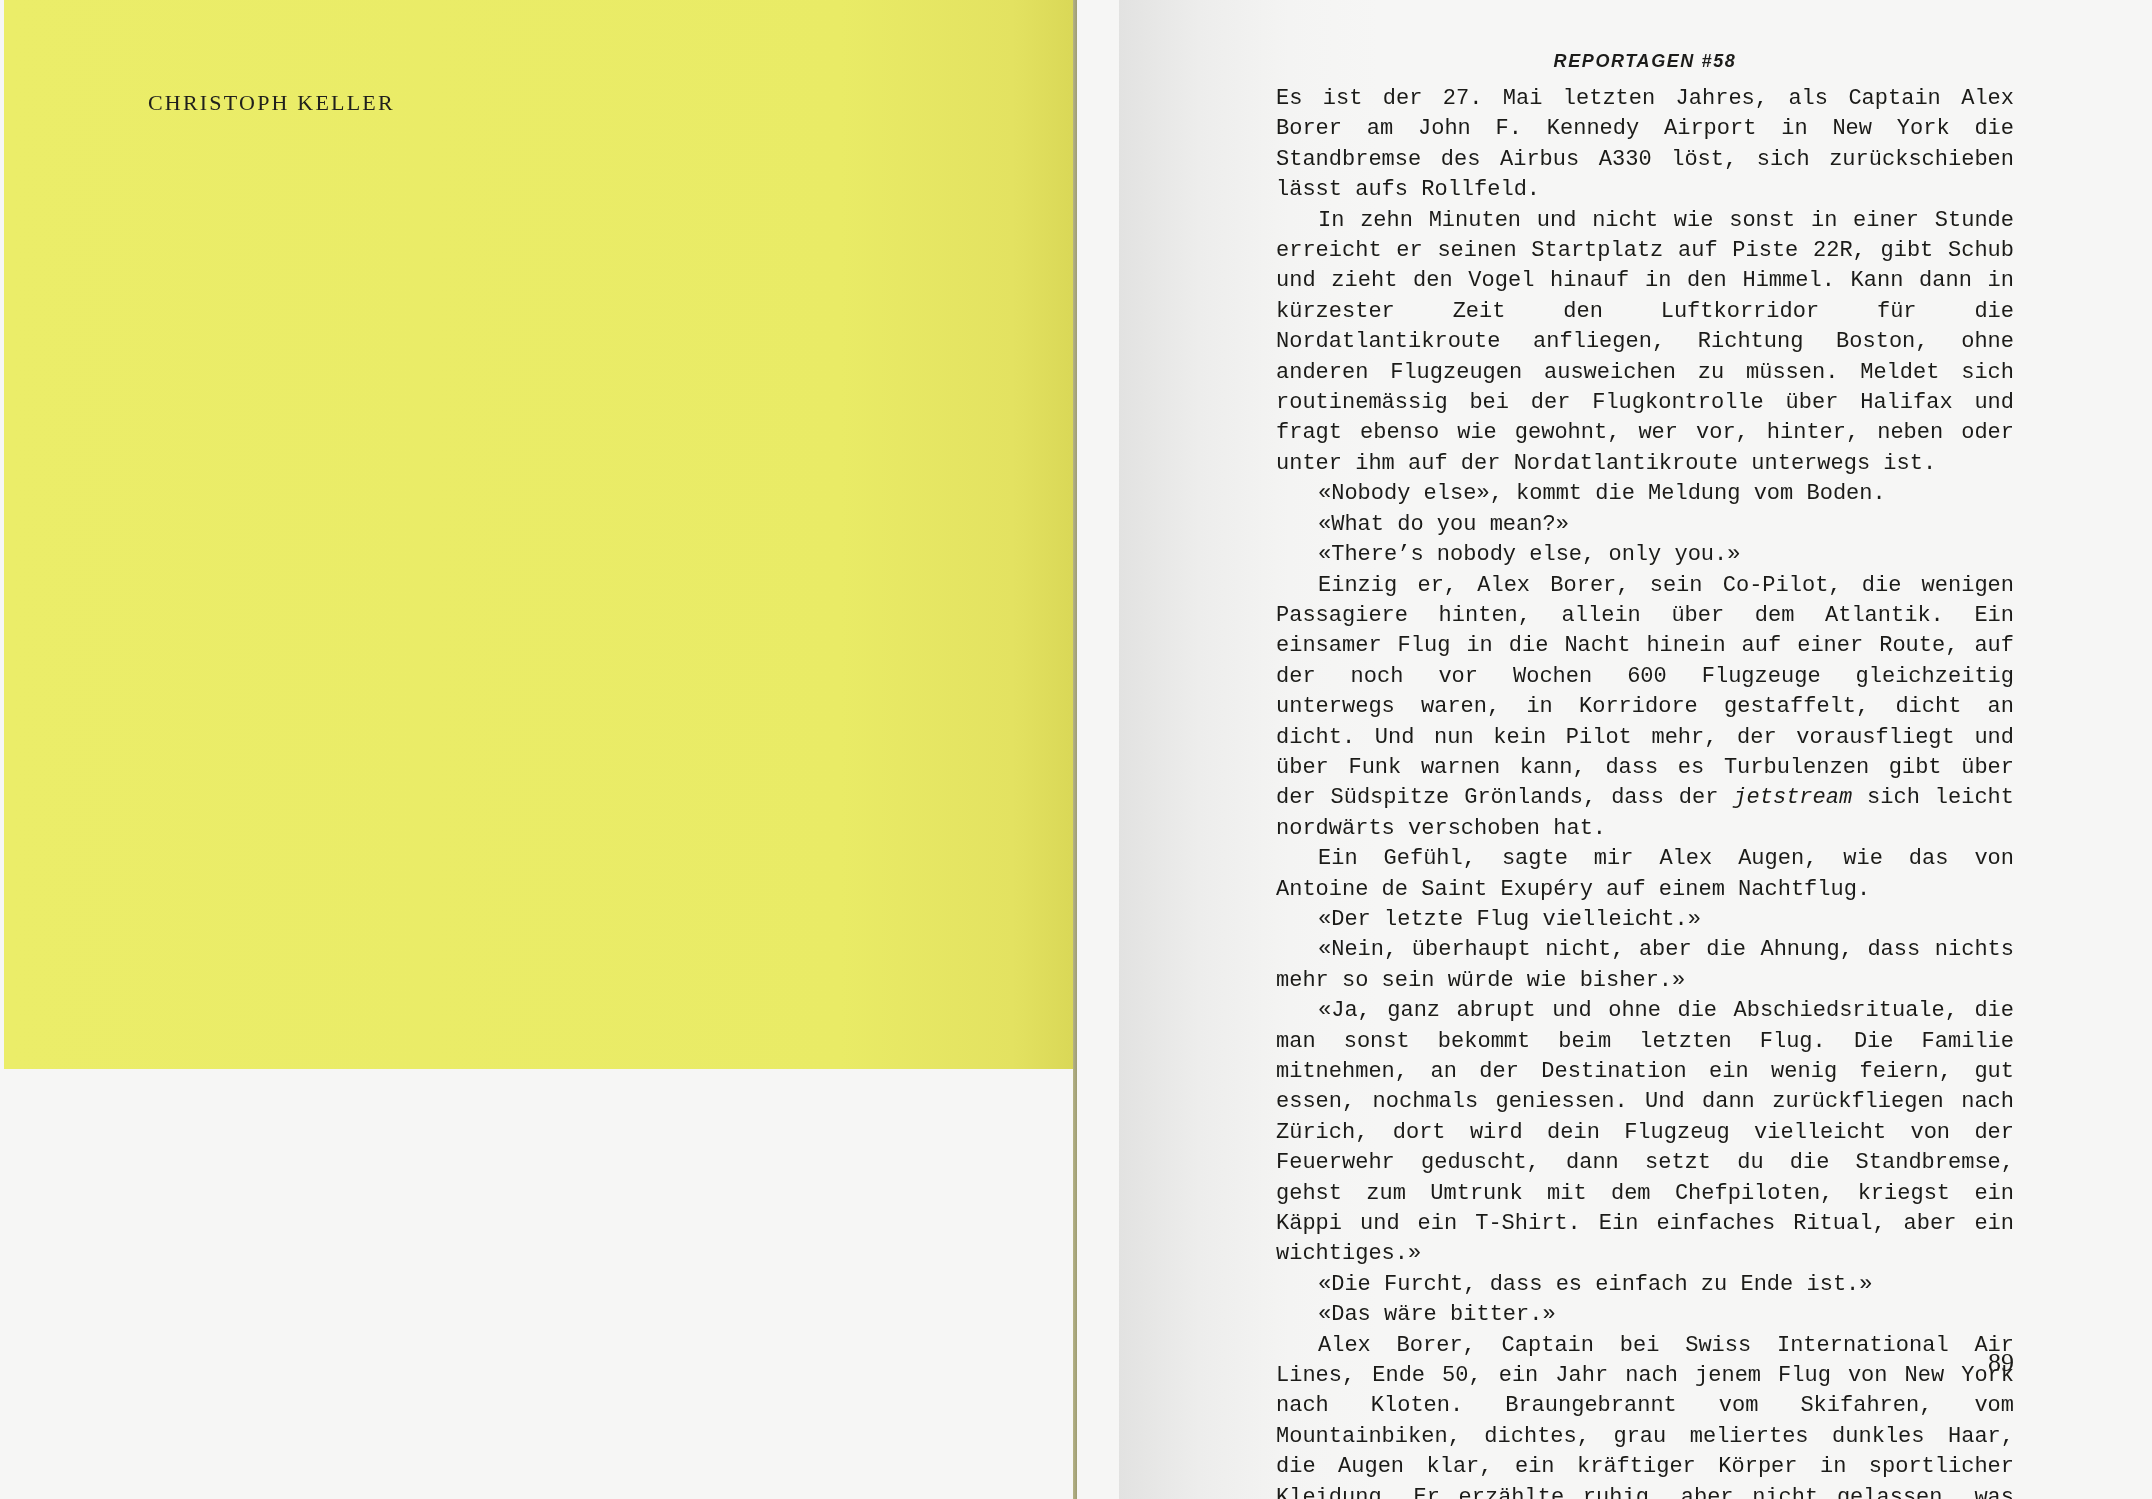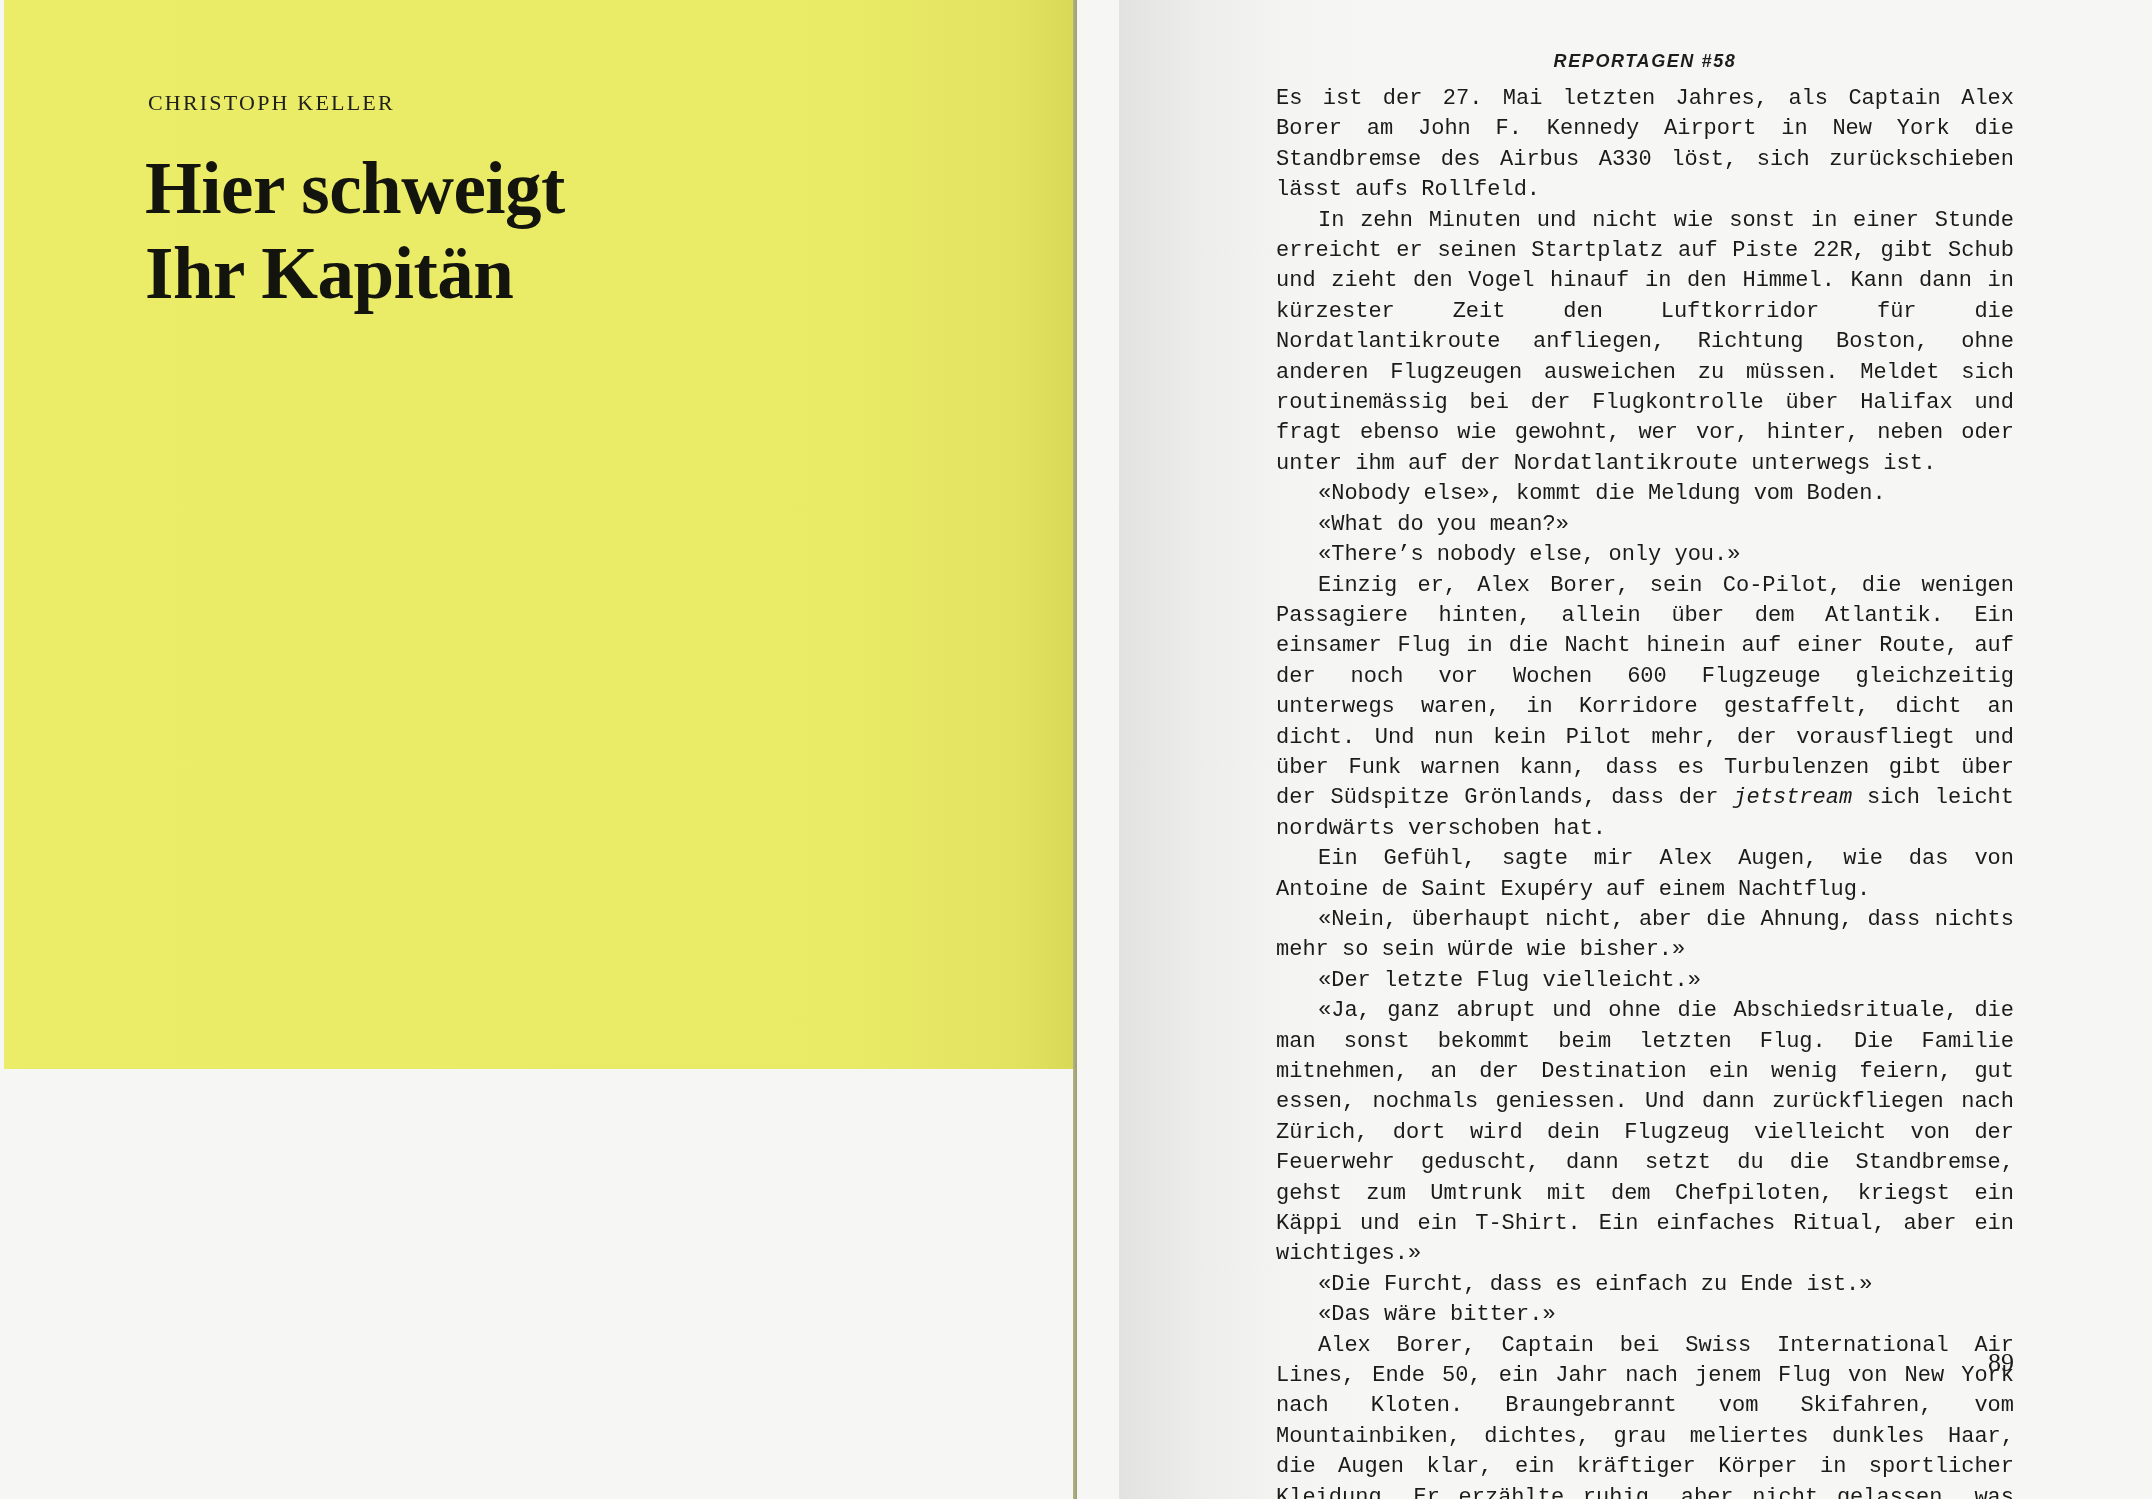--- a/index.html
+++ b/index.html
@@ -60,41 +60,37 @@
     text-align:right;font-size:26px;color:#1b1b18;
   }
 </style>
 </head>
 <body>
 
 <div class="canvas">
 
   <div class="left-page">
     <div class="author">CHRISTOPH KELLER</div>
-    <div class="title">
-      <div>Hier schweigt</div>
-      <div>Ihr Kapitän</div>
-    </div>
   </div>
 
   <div class="spine"></div>
 
   <div class="right-page">
     <div class="kicker">REPORTAGEN #58</div>
 
     <div class="body-col">
         <p><span>Es ist der 27. Mai letzten Jahres, als Captain Alex Borer am John F. Kennedy Airport in New York die Standbremse des Airbus A330 löst, sich zurückschieben lässt aufs Rollfeld.</span></p>
         <p class="indent"><span>In zehn Minuten und nicht wie sonst in einer Stunde erreicht er seinen Startplatz auf Piste 22R, gibt Schub und zieht den Vogel hinauf in den Himmel. Kann dann in kürzester Zeit den Luftkorridor für die Nordatlantikroute anfliegen, Richtung Boston, ohne anderen Flugzeugen ausweichen zu müssen. Meldet sich routinemässig bei der Flugkontrolle über Halifax und fragt ebenso wie gewohnt, wer vor, hinter, neben oder unter ihm auf der Nordatlantikroute unterwegs ist.</span></p>
         <p class="indent"><span>«Nobody else», kommt die Meldung vom Boden.</span></p>
         <p class="indent"><span>«What do you mean?»</span></p>
         <p class="indent"><span>«There’s nobody else, only you.»</span></p>
         <p class="indent"><span>Einzig er, Alex Borer, sein Co-Pilot, die wenigen Passagiere hinten, allein über dem Atlantik. Ein einsamer Flug in die Nacht hinein auf einer Route, auf der noch vor Wochen 600 Flugzeuge gleichzeitig unterwegs waren, in Korridore gestaffelt, dicht an dicht. Und nun kein Pilot mehr, der vorausfliegt und über Funk warnen kann, dass es Turbulenzen gibt über der Südspitze Grönlands, dass der </span><span class="it">jetstream</span><span> sich leicht nordwärts verschoben hat.</span></p>
         <p class="indent"><span>Ein Gefühl, sagte mir Alex Augen, wie das von Antoine de Saint Exupéry auf einem Nachtflug.</span></p>
+        <p class="indent"><span>«Der letzte Flug vielleicht.»</span></p>
         <p class="indent"><span>«Nein, überhaupt nicht, aber die Ahnung, dass nichts mehr so sein würde wie bisher.»</span></p>
-        <p class="indent"><span>«Der letzte Flug vielleicht.»</span></p>
         <p class="indent"><span>«Ja, ganz abrupt und ohne die Abschiedsrituale, die man sonst bekommt beim letzten Flug. Die Familie mitnehmen, an der Destination ein wenig feiern, gut essen, nochmals geniessen. Und dann zurückfliegen nach Zürich, dort wird dein Flugzeug vielleicht von der Feuerwehr geduscht, dann setzt du die Standbremse, gehst zum Umtrunk mit dem Chefpiloten, kriegst ein Käppi und ein T-Shirt. Ein einfaches Ritual, aber ein wichtiges.»</span></p>
         <p class="indent"><span>«Die Furcht, dass es einfach zu Ende ist.»</span></p>
         <p class="indent"><span>«Das wäre bitter.»</span></p>
         <p class="indent"><span>Alex Borer, Captain bei Swiss International Air Lines, Ende 50, ein Jahr nach jenem Flug von New York nach Kloten. Braungebrannt vom Skifahren, vom Mountainbiken, dichtes, grau meliertes dunkles Haar, die Augen klar, ein kräftiger Körper in sportlicher Kleidung. Er erzählte ruhig, aber nicht gelassen, was er gerade so tut neben dem Sport. Dass er</span></p>
       </div>
 
     <div class="page-num">89</div>
   </div>
 
 </div>

